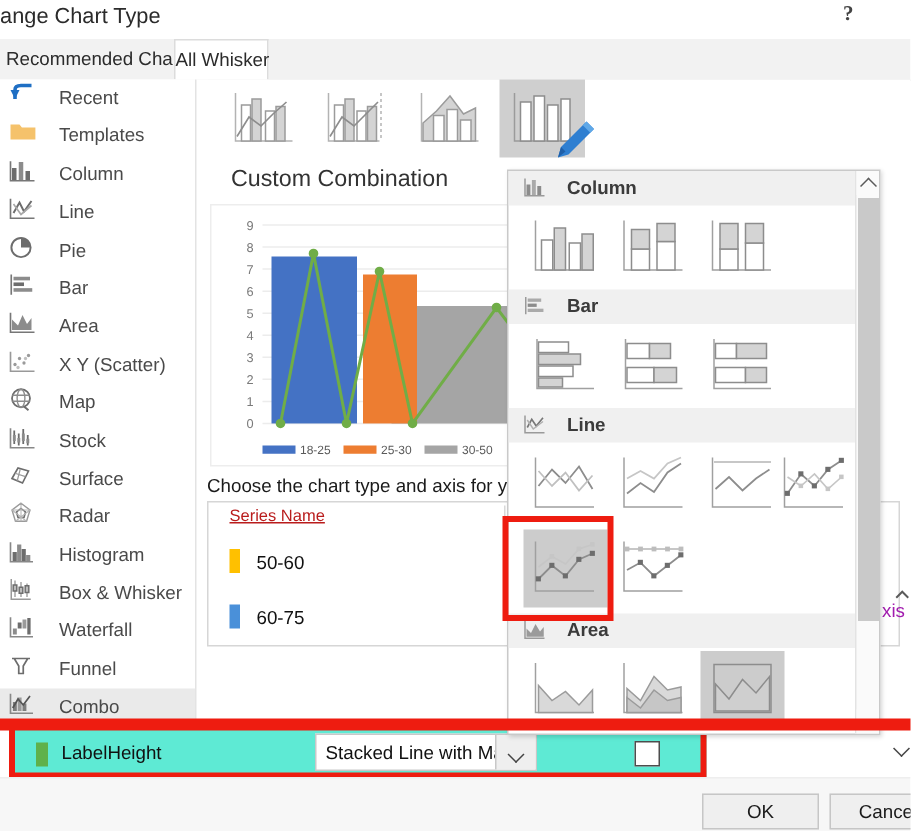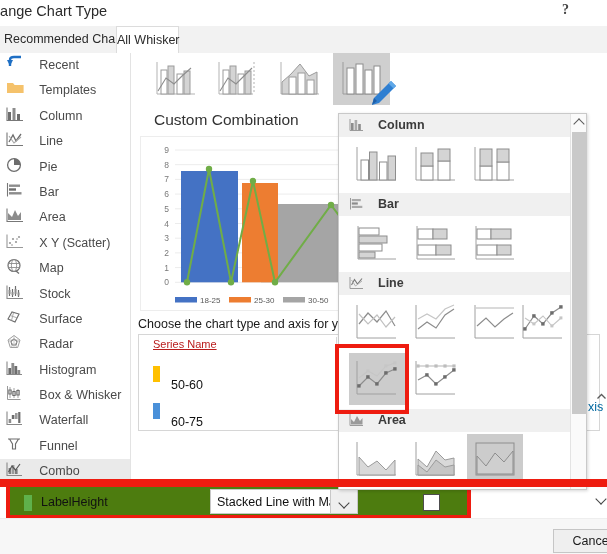--- a/index.html
+++ b/index.html
@@ -211,34 +211,34 @@
     width: 100%;
     height: 37px;
   }
   .st-swatch {
     position: absolute;
     left: 14px; top: 9px;
     width: 7px; height: 16px;
   }
   .st-name {
     position: absolute;
-    left: 32px; top: 21px;
+    left: 32px; top: 11px;
     font-size: 12.5px;
     color: #111;
     white-space: nowrap;
   }
 
   
   .label-row {
     position: absolute;
     left: 6px; top: 480px;
     width: 465px; height: 39px;
     border: 4px solid #ee1c10;
     box-sizing: border-box;
-    background: #4d7c0f;
+    background: #5eead4;
   }
   .lr-swatch {
     position: absolute;
     left: 14px; top: 11px;
     width: 8px; height: 16px;
     background: #5fb14b;
   }
   .lr-name {
     position: absolute;
     left: 31px; top: 11px;
@@ -403,21 +403,21 @@
     width: 14px; height: 282px;
     background: #c9c9c9;
     cursor: pointer;
   }
 
   
   .axis-peek {
     position: absolute;
     left: 588px; top: 400px;
     font-size: 12.5px;
-    color: #0369a1;
+    color: #a21caf;
     white-space: nowrap;
     z-index: 5;
   }
   .right-sort {
     position: absolute;
     left: 596px; top: 392px;
     z-index: 5;
   }
   .right-stub {
     position: absolute;
@@ -979,16 +979,17 @@
       <div class="lr-select-text">Stacked Line with Ma...</div>
       <div class="lr-arrow"></div>
     </div>
     <div class="lr-check"></div>
   </div>
 
   <div class="annot" id="annot-line-select"></div>
   <div class="annot" id="annot-bottom-bar"></div>
 
   <div class="footer">
+    <div class="fbtn" id="ok-button">OK</div>
     <div class="fbtn" id="cancel-button">Cancel</div>
   </div>
 
 </div>
 
 </body></html>

